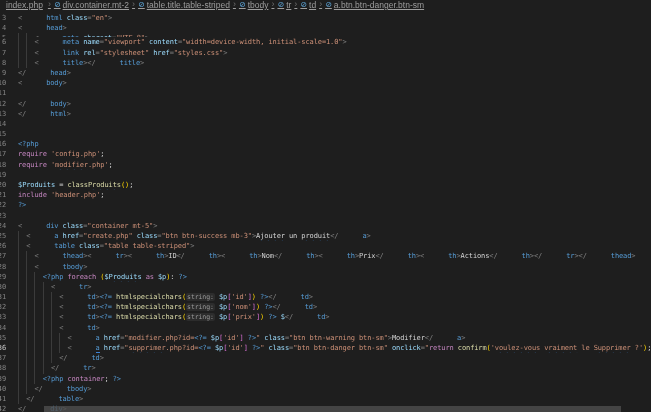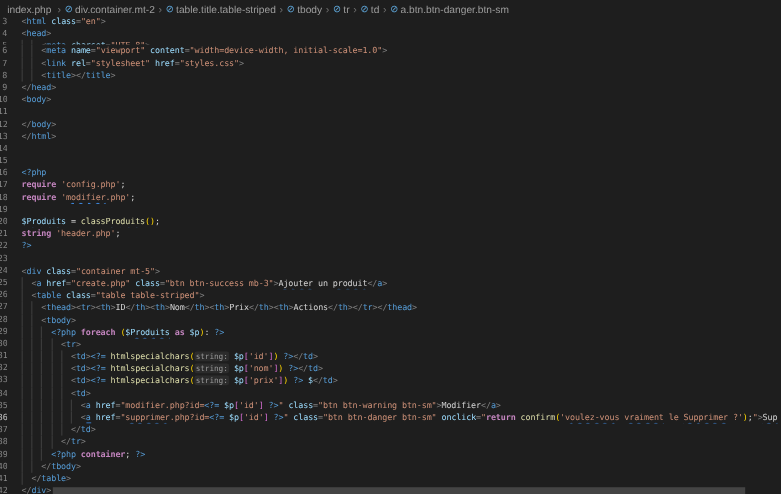--- a/index.html
+++ b/index.html
@@ -1,44 +1,44 @@
 <!DOCTYPE html>
 <html style="--c-bg: #1e1e1e; --c-tag: #569cd6; --c-attr: #9cdcfe; --c-string: #ce9178; --c-keyword: #c586c0; --c-func: #dcdcaa; --c-var: #9cdcfe; --c-punct: #808080; --c-text: #d4d4d4; --c-phpdelim: #569cd6; --c-bracket1: #ffd700; --c-bracket2: #da70d6; --c-hint: #999999; --c-squiggle: #3b83d6; --c-linenum: #858585; --c-guide: #3b3b3b; --c-breadcrumb: #9d9d9d; --c-symbol: #5fa8dc;"><head>
 <meta charset="utf-8">
 <style>
   html,body{margin:0;padding:0;}
   body{width:651px;height:412px;overflow:hidden;background:var(--c-bg,#1e1e1e);}
   .app{width:651px;height:412px;position:relative;}
 
   
-  .breadcrumb{height:13px;display:flex;align-items:flex-end;padding-left:6px;
+  .breadcrumb{height:13px;display:flex;align-items:flex-start;padding-left:6px;
     font-family:"Liberation Sans",sans-serif;font-size:8.5px;color:var(--c-breadcrumb,#9d9d9d);
-    white-space:nowrap;overflow:hidden;}
+    white-space:nowrap;overflow:hidden;text-decoration:underline;}
   .bc-file{margin-right:2px;}
   .bc-sep{color:#6e6e6e;margin:0 3px;font-size:9px;line-height:9px;}
   .bc-item{display:inline-flex;align-items:center;gap:2px;cursor:pointer;}
   .bc-ic{color:var(--c-symbol,#5fa8dc);font-size:8px;line-height:8px;font-family:"DejaVu Sans",sans-serif;}
 
   
   .editor{position:relative;height:399px;overflow:hidden;
     font-family:"DejaVu Sans Mono",monospace;font-size:7px;letter-spacing:-0.1px;}
   .line{position:relative;display:flex;height:10.2px;line-height:10.2px;white-space:pre;}
   .line.squished{height:4px;overflow:hidden;}
   .ln{flex:none;width:6px;overflow:hidden;direction:rtl;text-align:right;
     color:var(--c-linenum,#858585);}
   .line.active .ln{color:#c6c6c6;}
   .code{margin-left:12px;flex:1;overflow:hidden;}
   .guide{position:absolute;top:0;bottom:0;width:1px;background:var(--c-guide,#3b3b3b);}
 
   
   .p{color:var(--c-punct,#808080);}
-  .t{color:var(--c-tag,#569cd6);}
+  .t{color:var(--c-tag,#569cd6);margin-left:24px;}
   .a{color:var(--c-attr,#9cdcfe);}
   .s{color:var(--c-string,#ce9178);}
-  .k{color:var(--c-keyword,#c586c0);font-weight:bold;}
+  .k{color:var(--c-keyword,#c586c0);}
   .f{color:var(--c-func,#dcdcaa);}
   .v{color:var(--c-var,#9cdcfe);}
   .w{color:var(--c-text,#d4d4d4);}
   .d{color:var(--c-phpdelim,#569cd6);}
   .g{color:var(--c-bracket1,#ffd700);}
   .m{color:var(--c-bracket2,#da70d6);}
   .h{color:var(--c-hint,#999999);background:#2c2c2c;border-radius:2px;padding:0 1px;font-size:6.5px;}
   .u{text-decoration-line:underline;text-decoration-style:wavy;
      text-decoration-color:var(--c-squiggle,#3b83d6);text-decoration-thickness:1px;
      text-underline-offset:1.5px;}
@@ -98,21 +98,21 @@
         <div class="line"><span class="ln">11</span><span class="code"></span></div>
         <div class="line"><span class="ln">12</span><span class="code"><span class="p">&lt;/</span><span class="t">body</span><span class="p">&gt;</span></span></div>
         <div class="line"><span class="ln">13</span><span class="code"><span class="p">&lt;/</span><span class="t">html</span><span class="p">&gt;</span></span></div>
         <div class="line"><span class="ln">14</span><span class="code"></span></div>
         <div class="line"><span class="ln">15</span><span class="code"></span></div>
         <div class="line"><span class="ln">16</span><span class="code"><span class="d">&lt;?php</span></span></div>
         <div class="line"><span class="ln">17</span><span class="code"><span class="k">require</span><span class="w"> </span><span class="s">'config.php'</span><span class="w">;</span></span></div>
         <div class="line"><span class="ln">18</span><span class="code"><span class="k">require</span><span class="w"> </span><span class="s">'</span><span class="s u">modifier</span><span class="s">.php'</span><span class="w">;</span></span></div>
         <div class="line"><span class="ln">19</span><span class="code"></span></div>
         <div class="line"><span class="ln">20</span><span class="code"><span class="v">$</span><span class="v u">Produits</span><span class="w"> = </span><span class="f">class</span><span class="f u">Produits</span><span class="g">(</span><span class="g">)</span><span class="w">;</span></span></div>
-        <div class="line"><span class="ln">21</span><span class="code"><span class="k">string</span><span class="w"> </span><span class="s">'header.php'</span><span class="w">;</span></span></div>
+        <div class="line"><span class="ln">21</span><span class="code"><span class="k">include</span><span class="w"> </span><span class="s">'header.php'</span><span class="w">;</span></span></div>
         <div class="line"><span class="ln">22</span><span class="code"><span class="d">?&gt;</span></span></div>
         <div class="line"><span class="ln">23</span><span class="code"></span></div>
         <div class="line"><span class="ln">24</span><span class="code"><span class="p">&lt;</span><span class="t">div</span><span class="w"> </span><span class="a">class</span><span class="p">=</span><span class="s">"container mt-5"</span><span class="p">&gt;</span></span></div>
         <div class="line"><span class="ln">25</span><i class="guide" style="left: 18px;"></i><span class="code">  <span class="p">&lt;</span><span class="t">a</span><span class="w"> </span><span class="a">href</span><span class="p">=</span><span class="s">"create.php"</span><span class="w"> </span><span class="a">class</span><span class="p">=</span><span class="s">"btn btn-success mb-3"</span><span class="p">&gt;</span><span class="w u">Ajouter</span><span class="w"> un </span><span class="w u">produit</span><span class="p">&lt;/</span><span class="t">a</span><span class="p">&gt;</span></span></div>
         <div class="line"><span class="ln">26</span><i class="guide" style="left: 18px;"></i><span class="code">  <span class="p">&lt;</span><span class="t">table</span><span class="w"> </span><span class="a">class</span><span class="p">=</span><span class="s">"table table-striped"</span><span class="p">&gt;</span></span></div>
         <div class="line"><span class="ln">27</span><i class="guide" style="left: 18px;"></i><i class="guide" style="left: 26.23px;"></i><span class="code">    <span class="p">&lt;</span><span class="t">thead</span><span class="p">&gt;</span><span class="p">&lt;</span><span class="t">tr</span><span class="p">&gt;</span><span class="p">&lt;</span><span class="t">th</span><span class="p">&gt;</span><span class="w">ID</span><span class="p">&lt;/</span><span class="t">th</span><span class="p">&gt;</span><span class="p">&lt;</span><span class="t">th</span><span class="p">&gt;</span><span class="w">Nom</span><span class="p">&lt;/</span><span class="t">th</span><span class="p">&gt;</span><span class="p">&lt;</span><span class="t">th</span><span class="p">&gt;</span><span class="w">Prix</span><span class="p">&lt;/</span><span class="t">th</span><span class="p">&gt;</span><span class="p">&lt;</span><span class="t">th</span><span class="p">&gt;</span><span class="w">Actions</span><span class="p">&lt;/</span><span class="t">th</span><span class="p">&gt;</span><span class="p">&lt;/</span><span class="t">tr</span><span class="p">&gt;</span><span class="p">&lt;/</span><span class="t">thead</span><span class="p">&gt;</span></span></div>
         <div class="line"><span class="ln">28</span><i class="guide" style="left: 18px;"></i><i class="guide" style="left: 26.23px;"></i><span class="code">    <span class="p">&lt;</span><span class="t">tbody</span><span class="p">&gt;</span></span></div>
         <div class="line"><span class="ln">29</span><i class="guide" style="left: 18px;"></i><i class="guide" style="left: 26.23px;"></i><i class="guide" style="left: 34.46px;"></i><span class="code">      <span class="d">&lt;?php</span><span class="w"> </span><span class="k">foreach</span><span class="w"> </span><span class="g">(</span><span class="v">$</span><span class="v u">Produits</span><span class="w"> </span><span class="k">as</span><span class="w"> </span><span class="v">$p</span><span class="g">)</span><span class="w">:</span><span class="w"> </span><span class="d">?&gt;</span></span></div>
         <div class="line"><span class="ln">30</span><i class="guide" style="left: 18px;"></i><i class="guide" style="left: 26.23px;"></i><i class="guide" style="left: 34.46px;"></i><i class="guide" style="left: 42.69px;"></i><span class="code">        <span class="p">&lt;</span><span class="t">tr</span><span class="p">&gt;</span></span></div>
         <div class="line"><span class="ln">31</span><i class="guide" style="left: 18px;"></i><i class="guide" style="left: 26.23px;"></i><i class="guide" style="left: 34.46px;"></i><i class="guide" style="left: 42.69px;"></i><i class="guide" style="left: 50.92px;"></i><span class="code">          <span class="p">&lt;</span><span class="t">td</span><span class="p">&gt;</span><span class="d">&lt;?=</span><span class="w"> </span><span class="f">htmlspecialchars</span><span class="g">(</span><span class="h">string:</span><span class="w"> </span><span class="v">$p</span><span class="m">[</span><span class="s">'id'</span><span class="m">]</span><span class="g">)</span><span class="w"> </span><span class="d">?&gt;</span><span class="p">&lt;/</span><span class="t">td</span><span class="p">&gt;</span></span></div>

